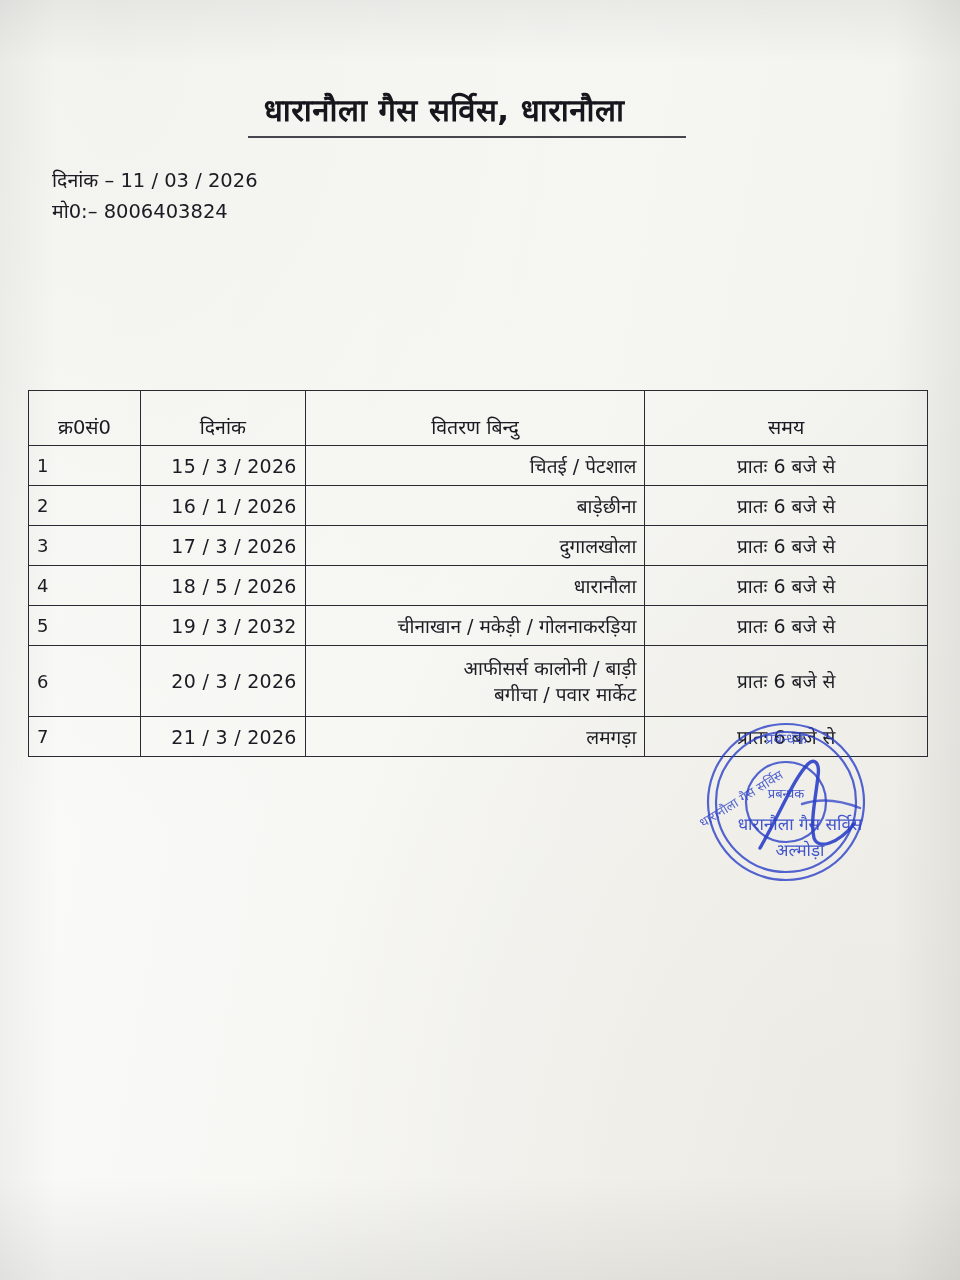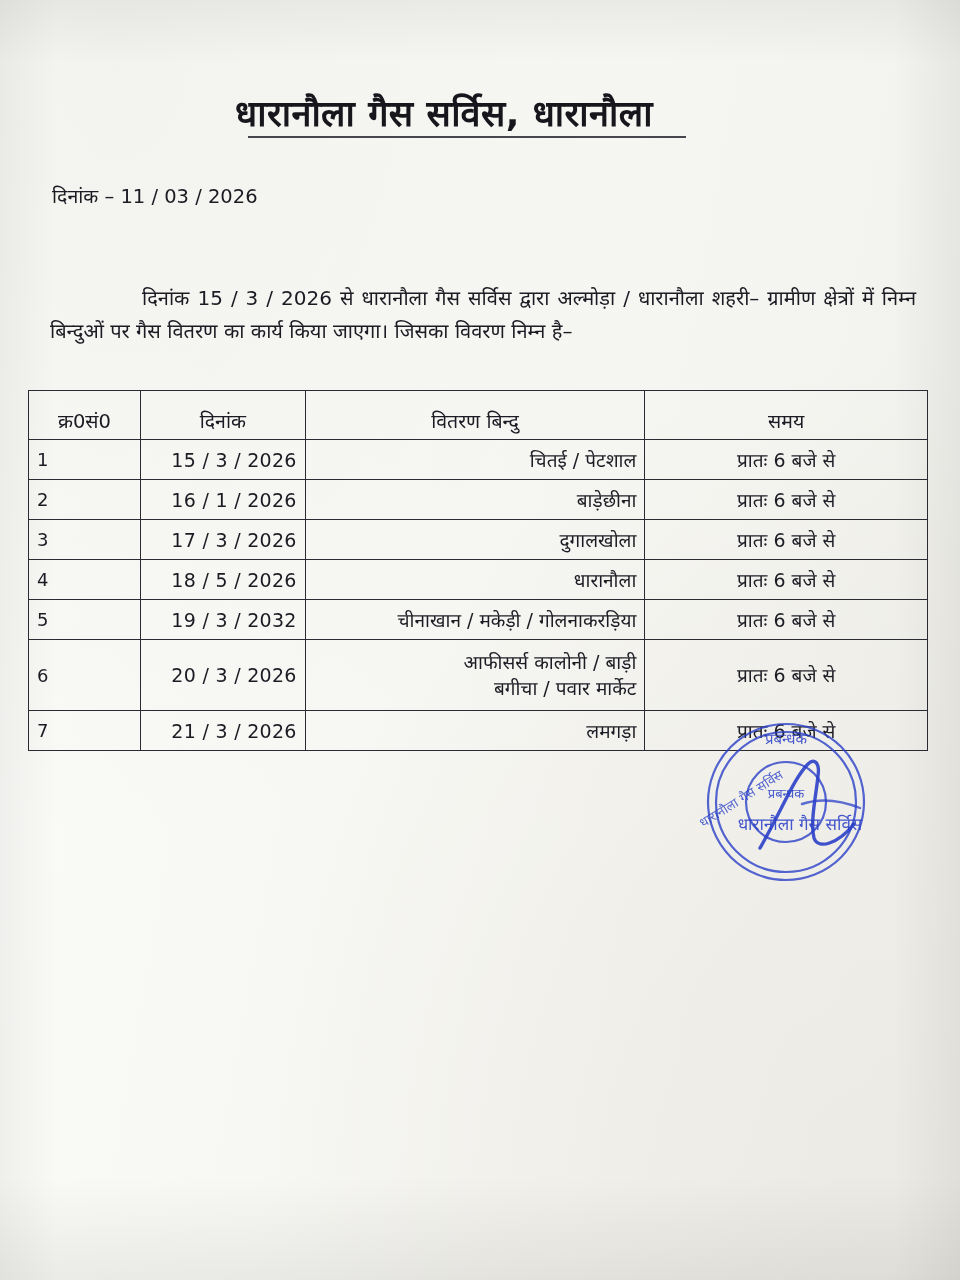--- a/index.html
+++ b/index.html
@@ -42,21 +42,21 @@
     left: 0; top: 0;
     width: 960px;
     height: 1280px;
   }
 
   .doc-title {
     position: absolute;
     left: 0; top: 88px;
     width: 888px;
     text-align: center;
-    font-size: 36px;
+    font-size: 31px;
     font-weight: 700;
     letter-spacing: 0.4px;
     color: #16161c;
   }
   .doc-title-underline {
     position: absolute;
     left: 248px;
     top: 136px;
     width: 438px;
     height: 2px;
@@ -65,21 +65,21 @@
   }
 
   .meta {
     position: absolute;
     left: 52px;
     top: 165px;
     font-size: 19.5px;
     line-height: 31px;
     color: #1b1b23;
   }
-  .meta div { white-space: nowrap; margin-top: 16px; }
+  .meta div { white-space: nowrap; }
 
   .para {
     position: absolute;
     left: 50px;
     top: 282px;
     width: 866px;
     font-size: 20px;
     line-height: 33px;
     text-align: justify;
     text-indent: 92px;
@@ -98,21 +98,21 @@
   table.schedule td, table.schedule th {
     border: 1.6px solid #2a2a33;
     padding: 4px 8px;
     vertical-align: middle;
     font-weight: 400;
   }
   table.schedule thead th {
     text-align: center;
     font-size: 19.5px;
     height: 34px;
-    padding-top: 12px;
+    padding-top: 18px;
     padding-bottom: 2px;
   }
   .col-sno   { width: 112px; }
   .col-date  { width: 165px; }
   .col-point { width: 340px; }
   .col-time  { width: 283px; }
 
   td.sno {
     text-align: left;
     padding-left: 10px;
@@ -157,23 +157,23 @@
 
 <div class="page"></div>
 
 <div class="content">
 
   <div class="doc-title">धारानौला गैस सर्विस, धारानौला</div>
   <div class="doc-title-underline"></div>
 
   <div class="meta">
     <div>दिनांक – 11 / 03 / 2026</div>
+    <div>मो0:–  8006403824</div>
   </div>
 
-  <div class="para">दिनांक 15 / 3 / 2026 से धारानौला गैस सर्विस द्वारा अल्मोड़ा / धारानौला शहरी– ग्रामीण क्षेत्रों में निम्न बिन्दुओं पर गैस वितरण का कार्य किया जाएगा। जिसका विवरण निम्न है–</div>
 
   <table class="schedule">
     <colgroup>
       <col class="col-sno">
         <col class="col-date">
         <col class="col-point">
         <col class="col-time">
     </colgroup>
     <thead>
       <tr>
@@ -241,19 +241,20 @@
     <g fill="#2b40c8" opacity="0.85" font-family="'DejaVu Sans', sans-serif" font-size="15">
       <text x="96" y="26" text-anchor="middle">प्रबन्धक</text>
       <text x="96" y="80" text-anchor="middle" font-size="13">प्रबन्धक</text>
     </g>
     <g fill="#2b40c8" opacity="0.8" font-family="'DejaVu Sans', sans-serif" font-size="13" transform="rotate(-32 96 84)">
       <text x="12" y="62">धारानौला गैस सर्विस</text>
     </g>
   </svg>
 
   <div style="position:absolute;left:690px;top:812px;width:220px;text-align:center;color:#2b40c8;font-size:17px;opacity:0.88">धारानौला गैस सर्विस</div>
+  <div style="position:absolute;left:690px;top:838px;width:220px;text-align:center;color:#2b40c8;font-size:17px;opacity:0.88">अल्मोड़ा</div>
 
   <svg class="sig" viewBox="0 0 150 110">
     <path d="M18 96 C 40 58, 52 26, 66 12 C 72 6, 78 10, 76 24 C 74 44, 68 70, 72 86 C 76 98, 96 92, 112 72" stroke="#2b40c8" stroke-width="3.4" fill="none" stroke-linecap="round" opacity="0.9"></path>
     <path d="M60 52 C 78 46, 98 48, 118 56" stroke="#2b40c8" stroke-width="2.4" fill="none" stroke-linecap="round" opacity="0.75"></path>
   </svg>
 
 </div>
 
 </body></html>

